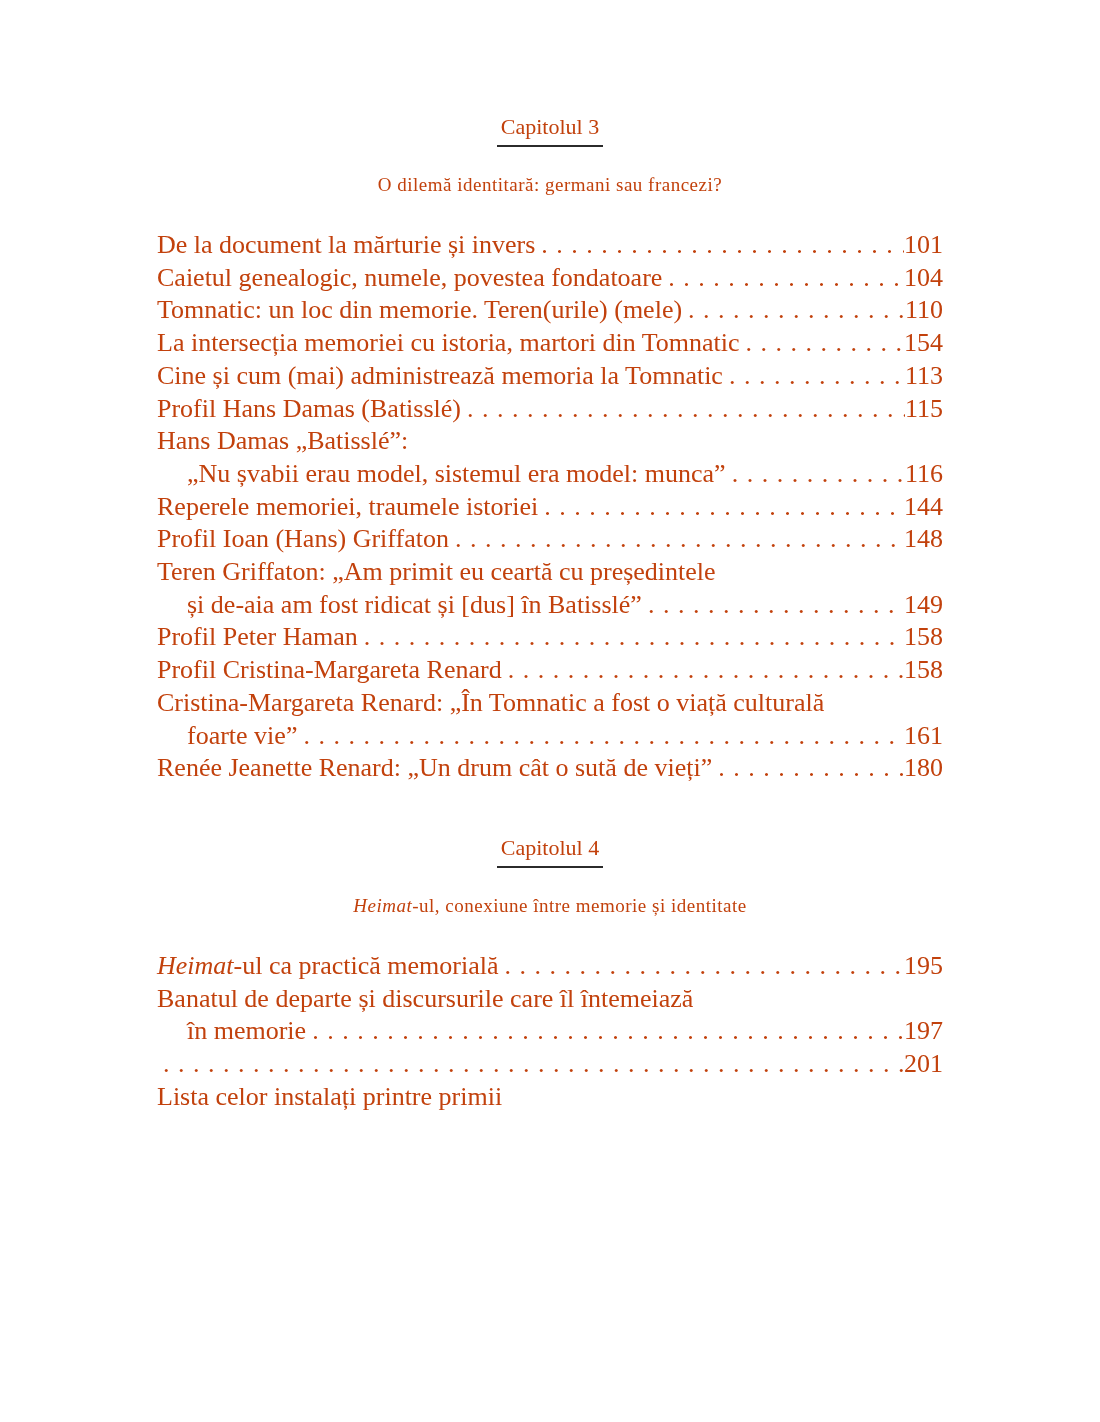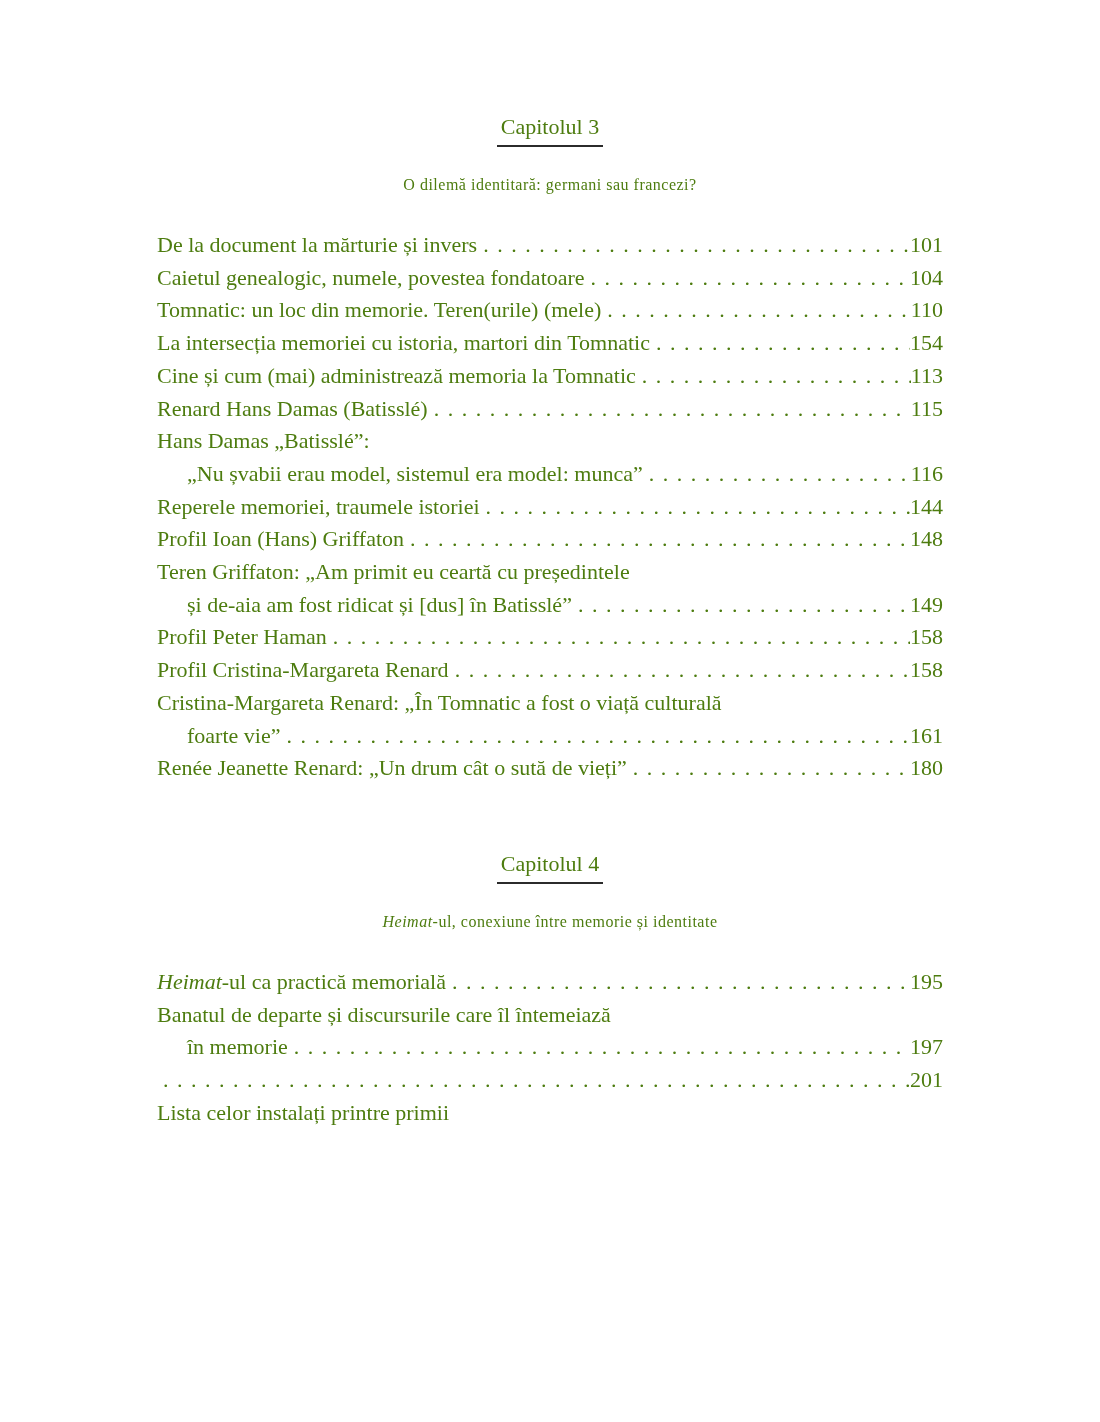--- a/index.html
+++ b/index.html
@@ -6,51 +6,51 @@
     margin: 0;
     padding: 0;
     background: #ffffff;
   }
   .page {
     position: relative;
     width: 1100px;
     height: 1422px;
     box-sizing: border-box;
     background: #ffffff;
-    color: #4d7c0f;
+    color: #c2410c;
     font-family: "Liberation Serif", "DejaVu Serif", serif;
     padding: 116px 157px 0 157px;
     overflow: hidden;
   }
   section { margin: 0; }
-  .section-gap { margin-top: 68px; }
+  .section-gap { margin-top: 52px; }
 
   h2.chapter-label {
     margin: 0;
     text-align: center;
     font-weight: normal;
     font-size: 22px;
     line-height: 1;
   }
   h2.chapter-label .underline {
     display: inline-block;
     padding: 0 4px 7px 4px;
     border-bottom: 2px solid #2b2b2b;
   }
   h3.chapter-title {
     margin: 24px 0 0 0;
     text-align: center;
     font-weight: normal;
-    font-size: 16px;
+    font-size: 19px;
     line-height: 28px;
     letter-spacing: 0.5px;
   }
   .entries {
     margin-top: 30px;
-    font-size: 22px;
+    font-size: 26px;
   }
   .toc-entry { margin: 0; }
   .toc-line {
     display: flex;
     align-items: baseline;
     line-height: 32.7px;
     white-space: nowrap;
   }
   .toc-line.cont { padding-left: 30px; text-align: right; }
   .toc-text { flex: 0 0 auto; }
@@ -111,21 +111,21 @@
         </div>
         <div class="toc-entry">
           <div class="toc-line">
             <span class="toc-text"><span>Cine și cum (mai) administrează memoria la Tomnatic</span></span>
             <span class="dots"></span>
             <span class="page-num">113</span>
           </div>
         </div>
         <div class="toc-entry">
           <div class="toc-line">
-            <span class="toc-text"><span>Renard Hans Damas (Batisslé)</span></span>
+            <span class="toc-text"><span>Profil Hans Damas (Batisslé)</span></span>
             <span class="dots"></span>
             <span class="page-num">115</span>
           </div>
         </div>
         <div class="toc-entry">
           <div class="toc-line">
             <span class="toc-text"><span>Hans Damas „Batisslé”:</span></span>
           </div>
           <div class="toc-line cont">
             <span class="toc-text"><span>„Nu șvabii erau model, sistemul era model: munca”</span></span>

